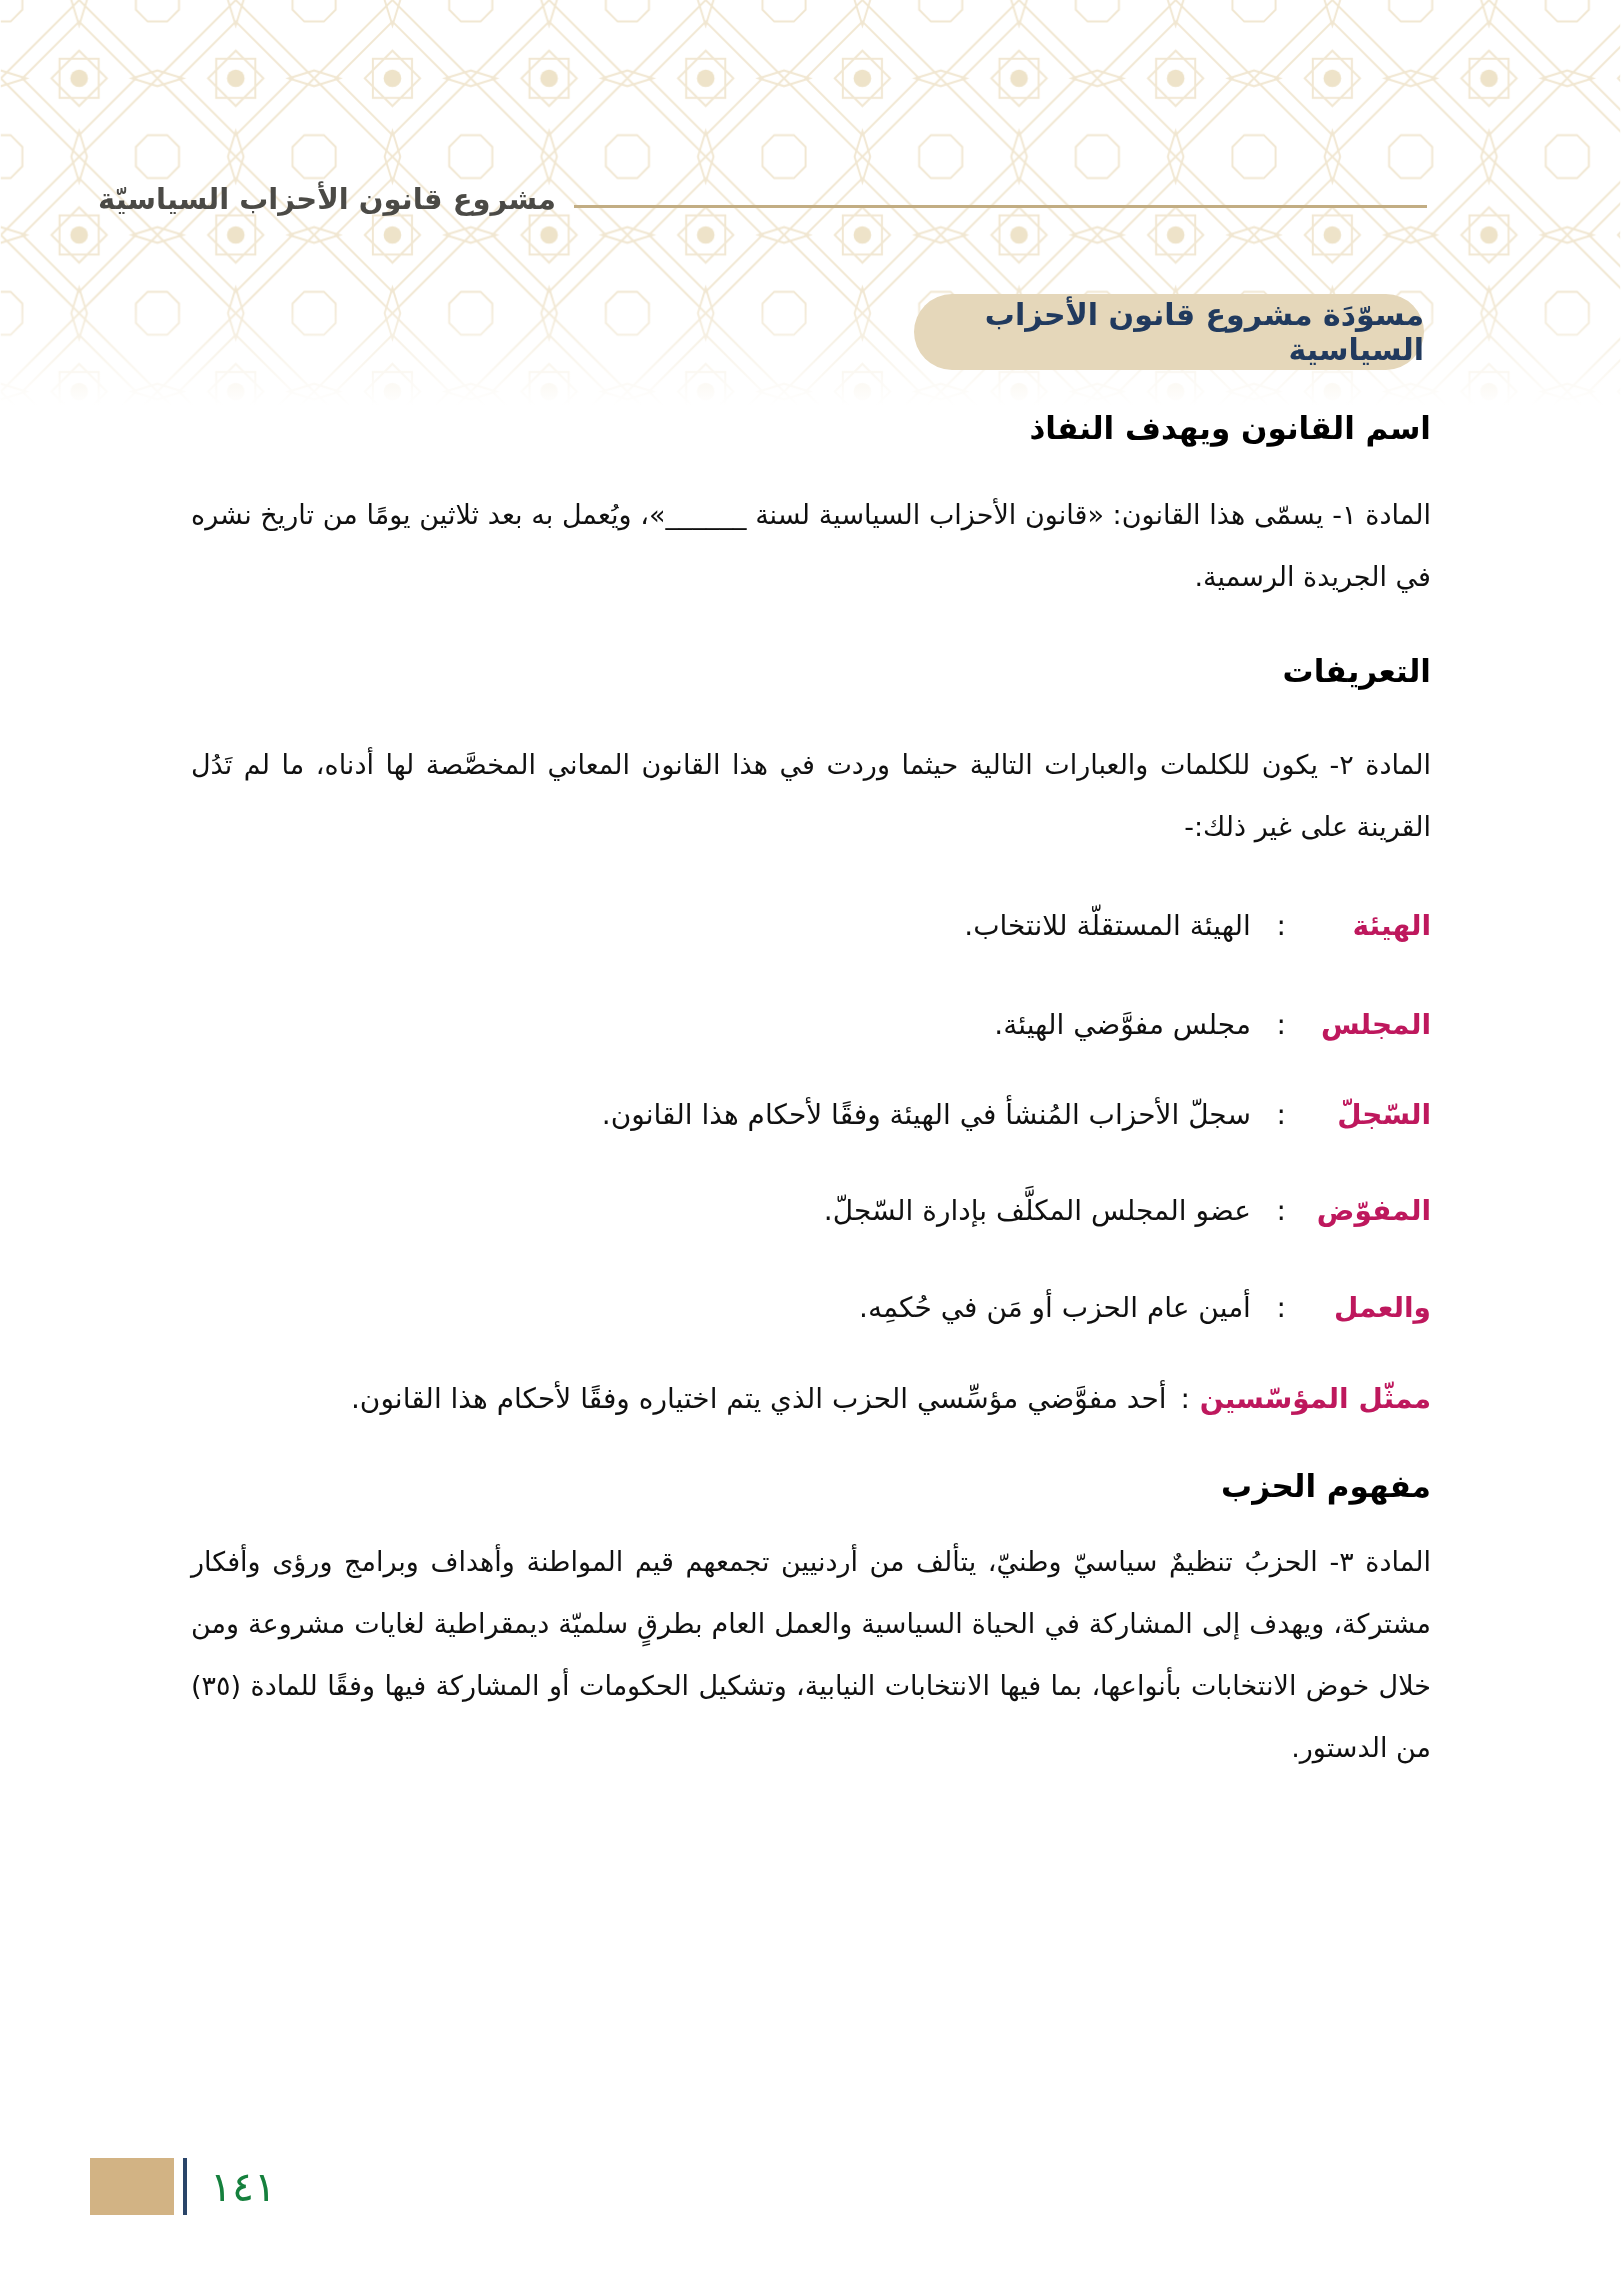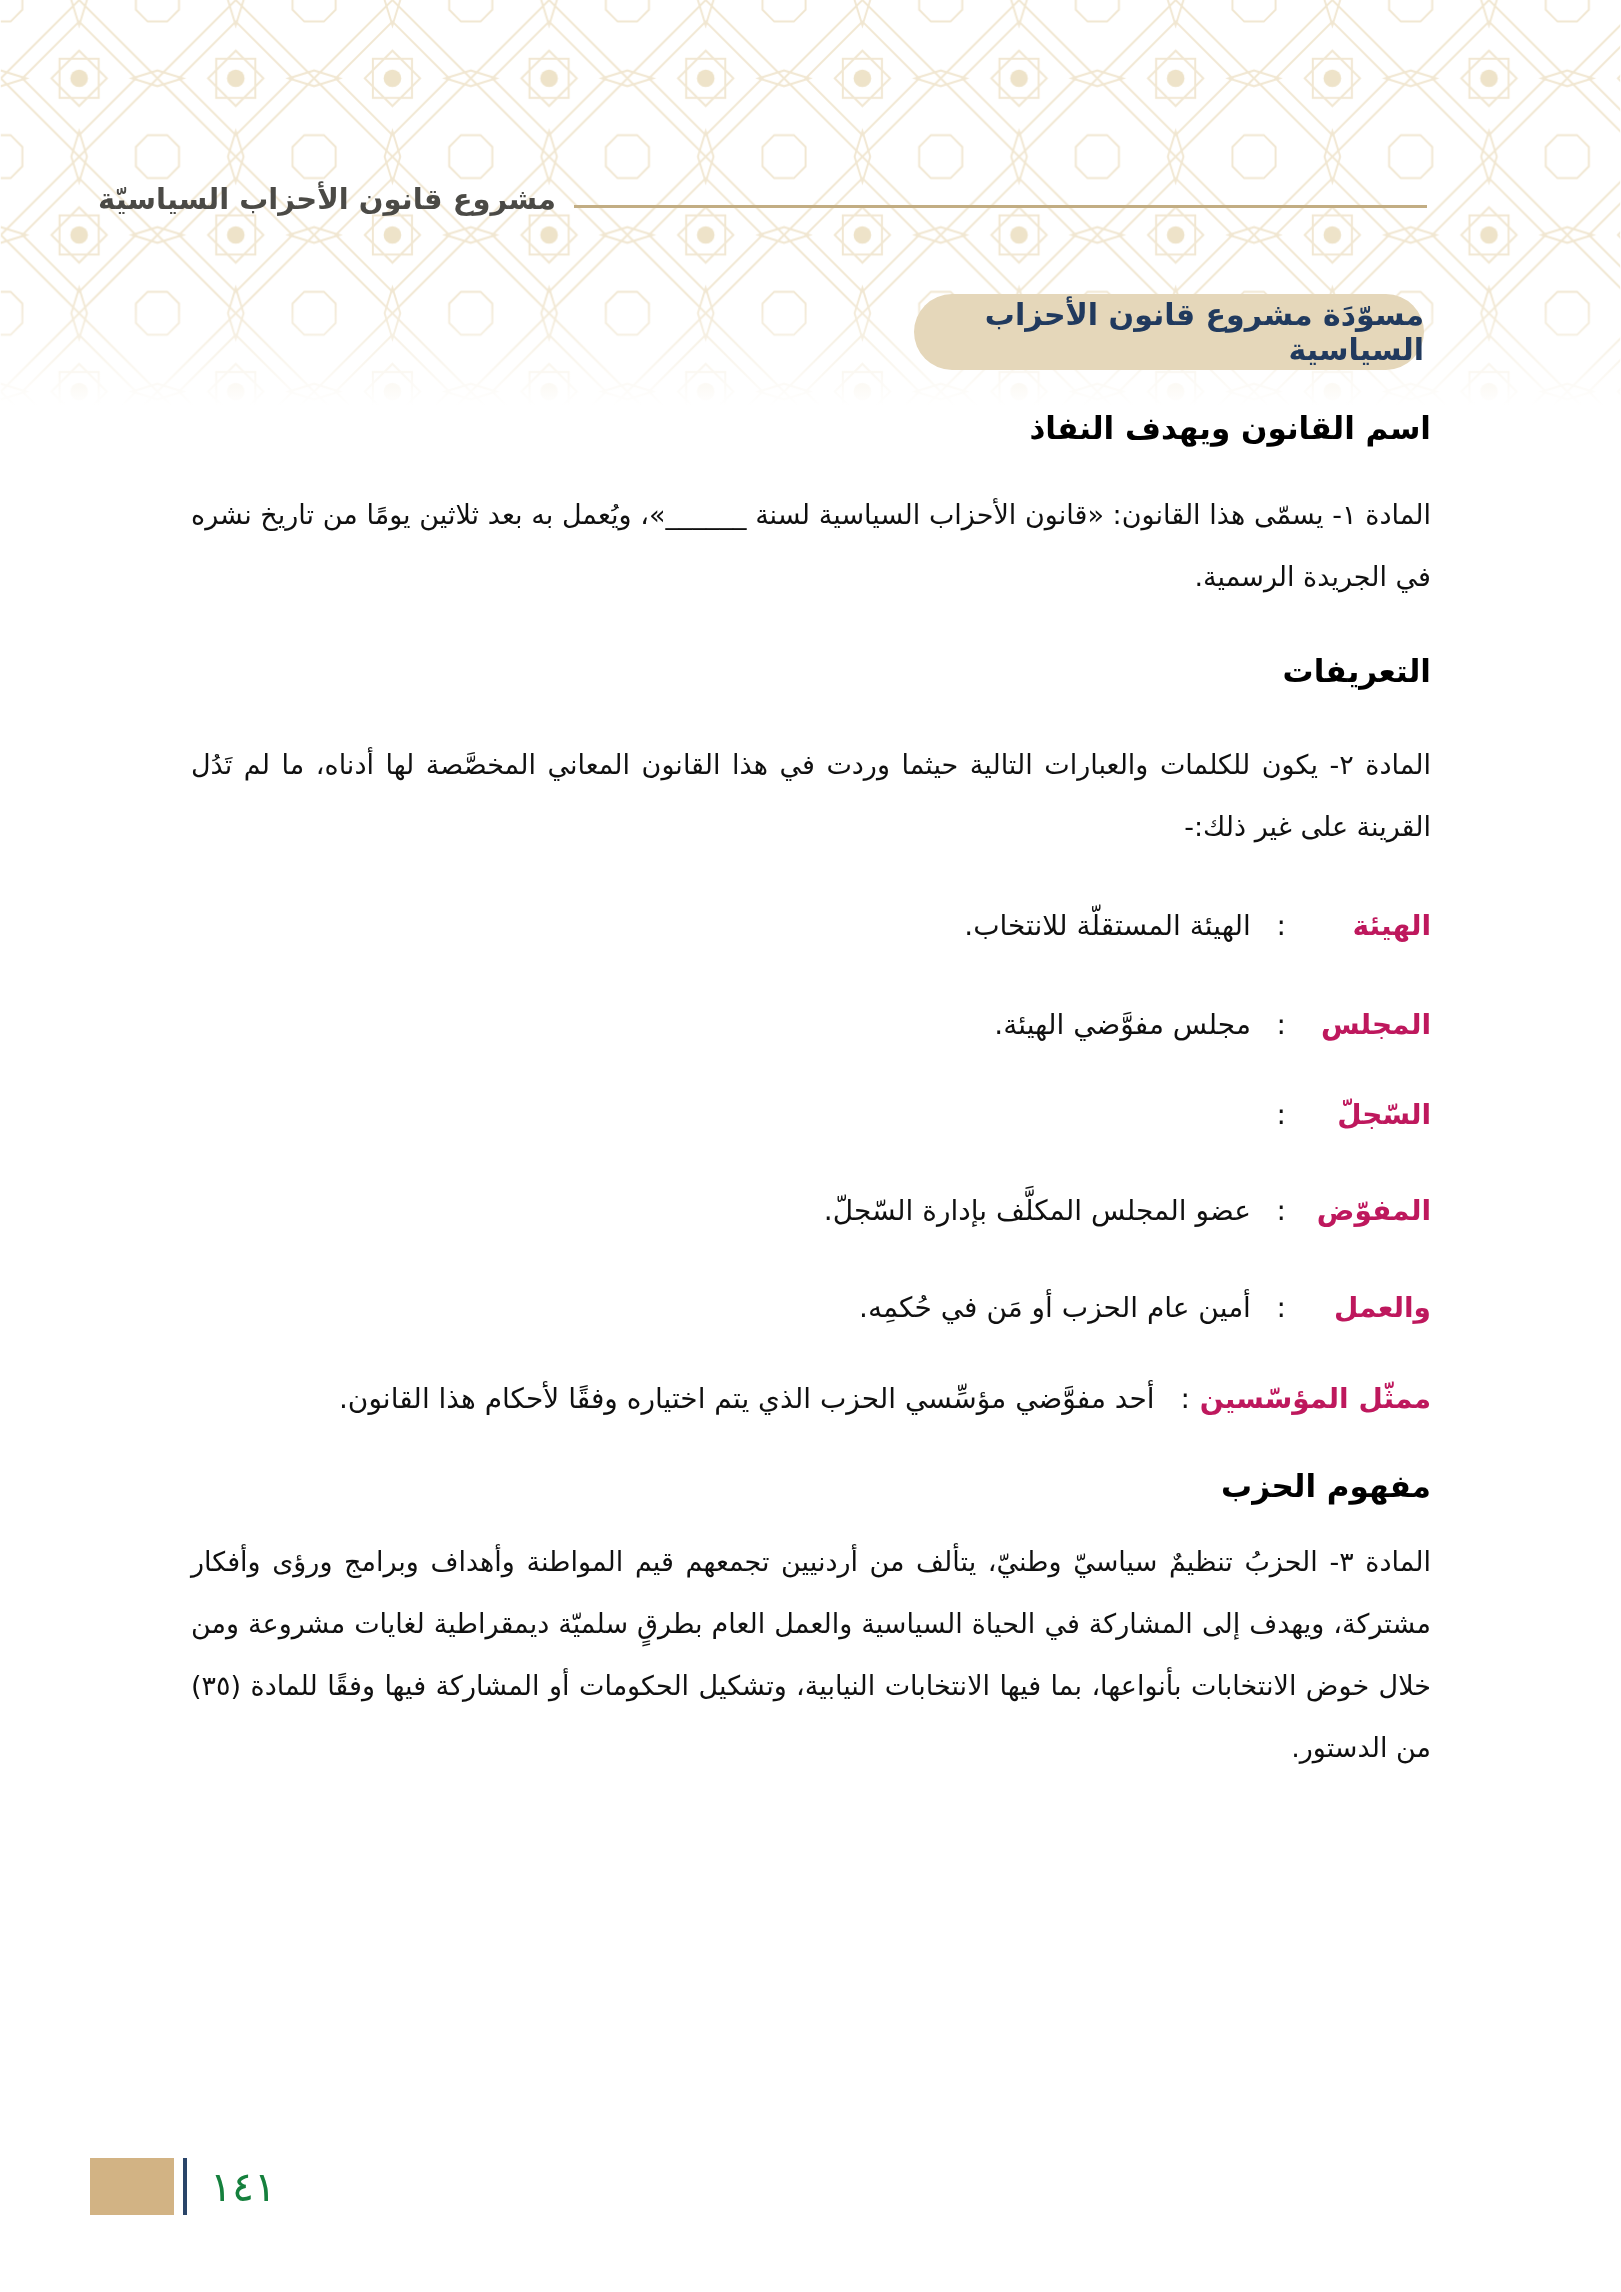--- a/index.html
+++ b/index.html
@@ -122,21 +122,21 @@
   }
   .def-colon {
     flex: 0 0 25.5px;
     text-align: center;
   }
   .def-text {
     margin-right: 17.6px;
   }
   .def-row.wide .def-term  { flex: 0 0 auto; }
   .def-row.wide .def-colon { flex: 0 0 auto; margin: 0 9.8px; }
-  .def-row.wide .def-text  { margin-right: 16px; }
+  .def-row.wide .def-text  { margin-right: 4px; }
 
   
   .footer-block {
     position: absolute;
     left: 90px;
     top: 2158px;
     width: 84px;
     height: 57px;
     background: #d2b384;
   }
@@ -211,20 +211,21 @@
     <span class="def-text">الهيئة المستقلّة للانتخاب.</span>
   </div>
   <div class="def-row" id="def1">
     <span class="def-term">المجلس</span>
     <span class="def-colon">:</span>
     <span class="def-text">مجلس مفوَّضي الهيئة.</span>
   </div>
   <div class="def-row" id="def2">
     <span class="def-term">السّجلّ</span>
     <span class="def-colon">:</span>
+    <span class="def-text">سجلّ الأحزاب المُنشأ في الهيئة وفقًا لأحكام هذا القانون.</span>
   </div>
   <div class="def-row" id="def3">
     <span class="def-term">المفوّض</span>
     <span class="def-colon">:</span>
     <span class="def-text">عضو المجلس المكلَّف بإدارة السّجلّ.</span>
   </div>
   <div class="def-row" id="def4">
     <span class="def-term">والعمل</span>
     <span class="def-colon">:</span>
     <span class="def-text">أمين عام الحزب أو مَن في حُكمِه.</span>

